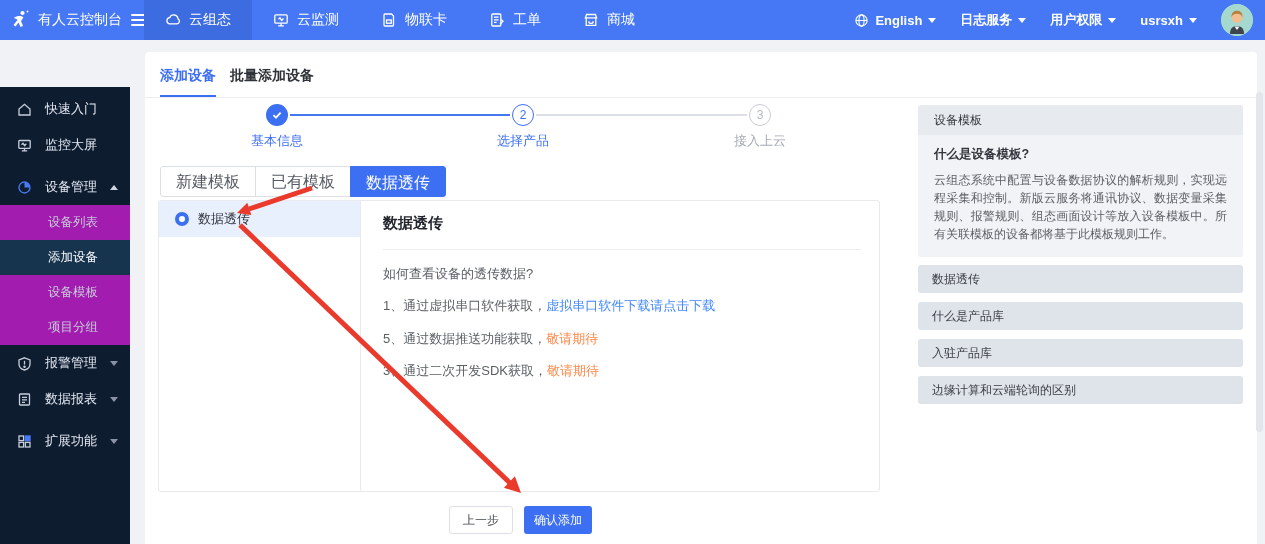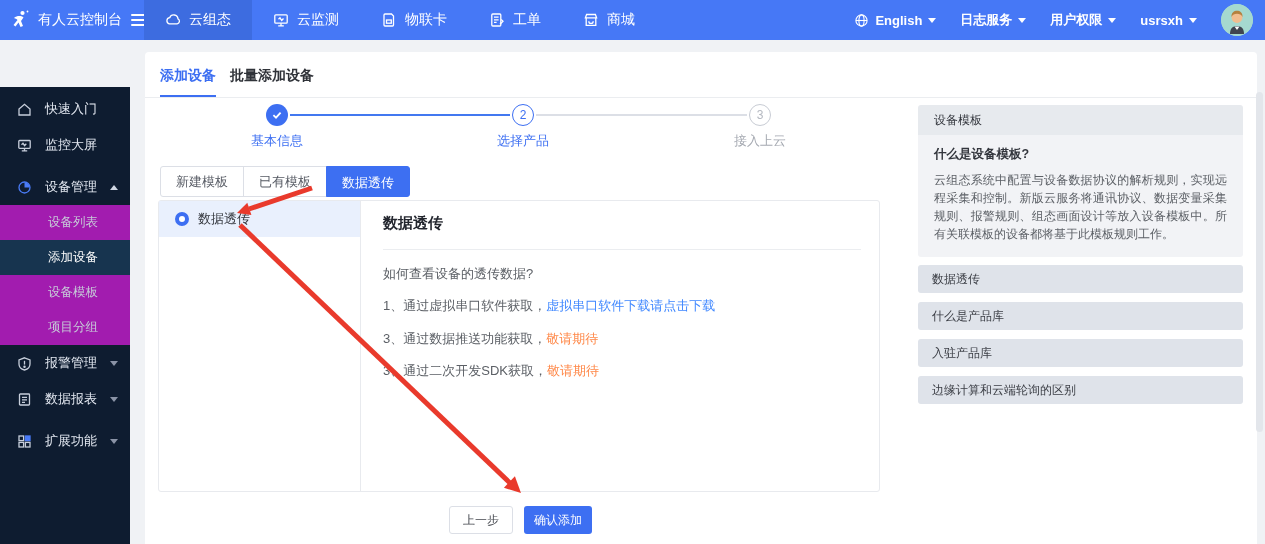--- a/index.html
+++ b/index.html
@@ -45,21 +45,21 @@
   .dot-done { left:121px; background:#3d6ff2; }
   .dot-active { left:367px; border:1px solid #3d6ff2; color:#3d6ff2; }
   .dot-pending { left:604px; border:1px solid #c8ccd4; color:#b4b8c0; }
   .step-line { position:absolute; top:62px; height:2px; }
   .line-blue { left:145px; width:220px; background:#4378f0; }
   .line-gray { left:391px; width:211px; background:#dcdfe6; }
   .step-label { position:absolute; top:80px; width:120px; text-align:center; font-size:13px; }
   .sl1 { left:72px; color:#3d6ff2; } .sl2 { left:318px; color:#3d6ff2; } .sl3 { left:555px; color:#a6aab2; }
 
   .ttabs { position:absolute; left:15px; top:114px; display:flex; }
-  .ttab { height:31px; line-height:29px; padding:0 15px; font-size:13px; border:1px solid #dcdfe6; margin-left:-1px; background:#fff; color:#565a63; cursor:pointer; }
+  .ttab { height:31px; line-height:29px; padding:0 15px; font-size:16px; border:1px solid #dcdfe6; margin-left:-1px; background:#fff; color:#565a63; cursor:pointer; }
   .ttab:first-child { border-radius:3px 0 0 3px; margin-left:0; }
   .ttab:last-child { border-radius:0 3px 3px 0; }
   .ttab.active { background:#3d6ff2; border-color:#3d6ff2; color:#fff; line-height:31px; }
 
   .panel { position:absolute; left:13px; top:148px; width:722px; height:292px; border:1px solid #e8eaee; border-radius:3px; }
   .panel-left { position:absolute; left:0; top:0; bottom:0; width:202px; border-right:1px solid #e8eaee; }
   .radio-row { height:36px; background:#e9f0fd; display:flex; align-items:center; padding-left:16px; gap:9px; cursor:pointer; }
   .radio { width:14px; height:14px; border-radius:50%; background:#fff; border:4px solid #3d6ff2; }
   .radio-label { font-size:13px; color:#33363d; }
   .panel-right { position:absolute; left:202px; top:0; right:0; bottom:0; }
@@ -302,21 +302,21 @@
         </div>
       </div>
       <div class="panel-right">
         <div class="panel-title">数据透传</div>
         <div class="panel-divider"></div>
         <div class="pline q">如何查看设备的透传数据?</div>
         <div class="pline li1">
           <span>1、通过虚拟串口软件获取，</span><span class="link">虚拟串口软件下载请点击下载</span>
         </div>
         <div class="pline li2">
-          <span>3、通过数据推送功能获取，</span><span class="warn">敬请期待</span>
+          <span>5、通过数据推送功能获取，</span><span class="warn">敬请期待</span>
         </div>
         <div class="pline li3">
           <span>3、通过二次开发SDK获取，</span><span class="warn">敬请期待</span>
         </div>
       </div>
     </div>
 
     <div class="btn-prev">上一步</div>
     <div class="btn-confirm">确认添加</div>
 

